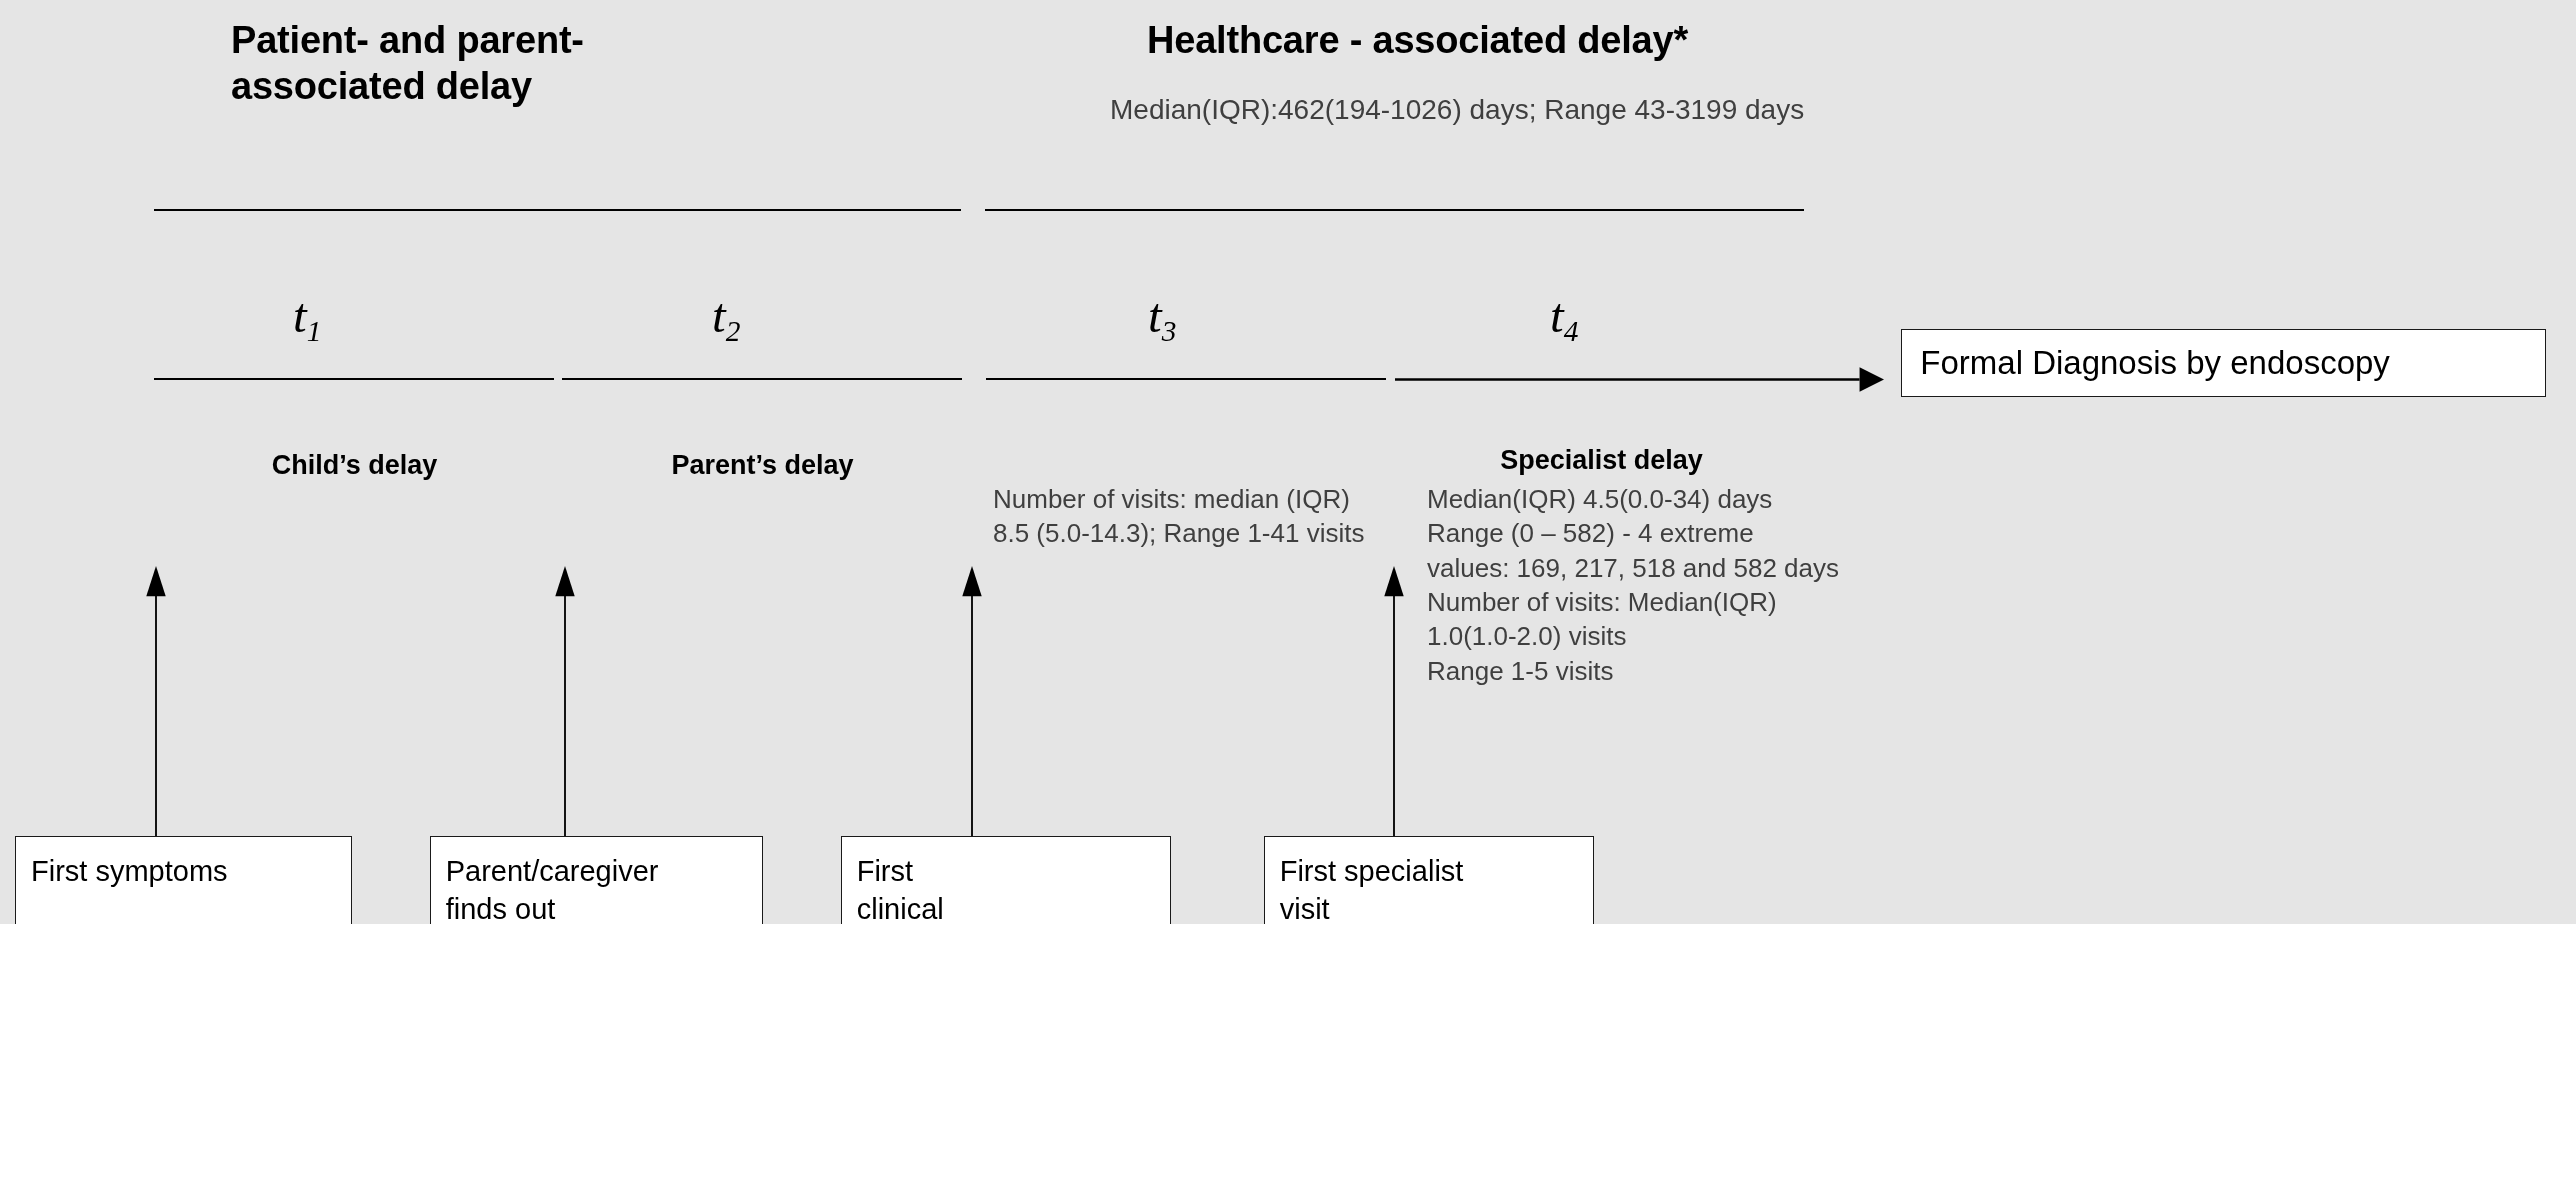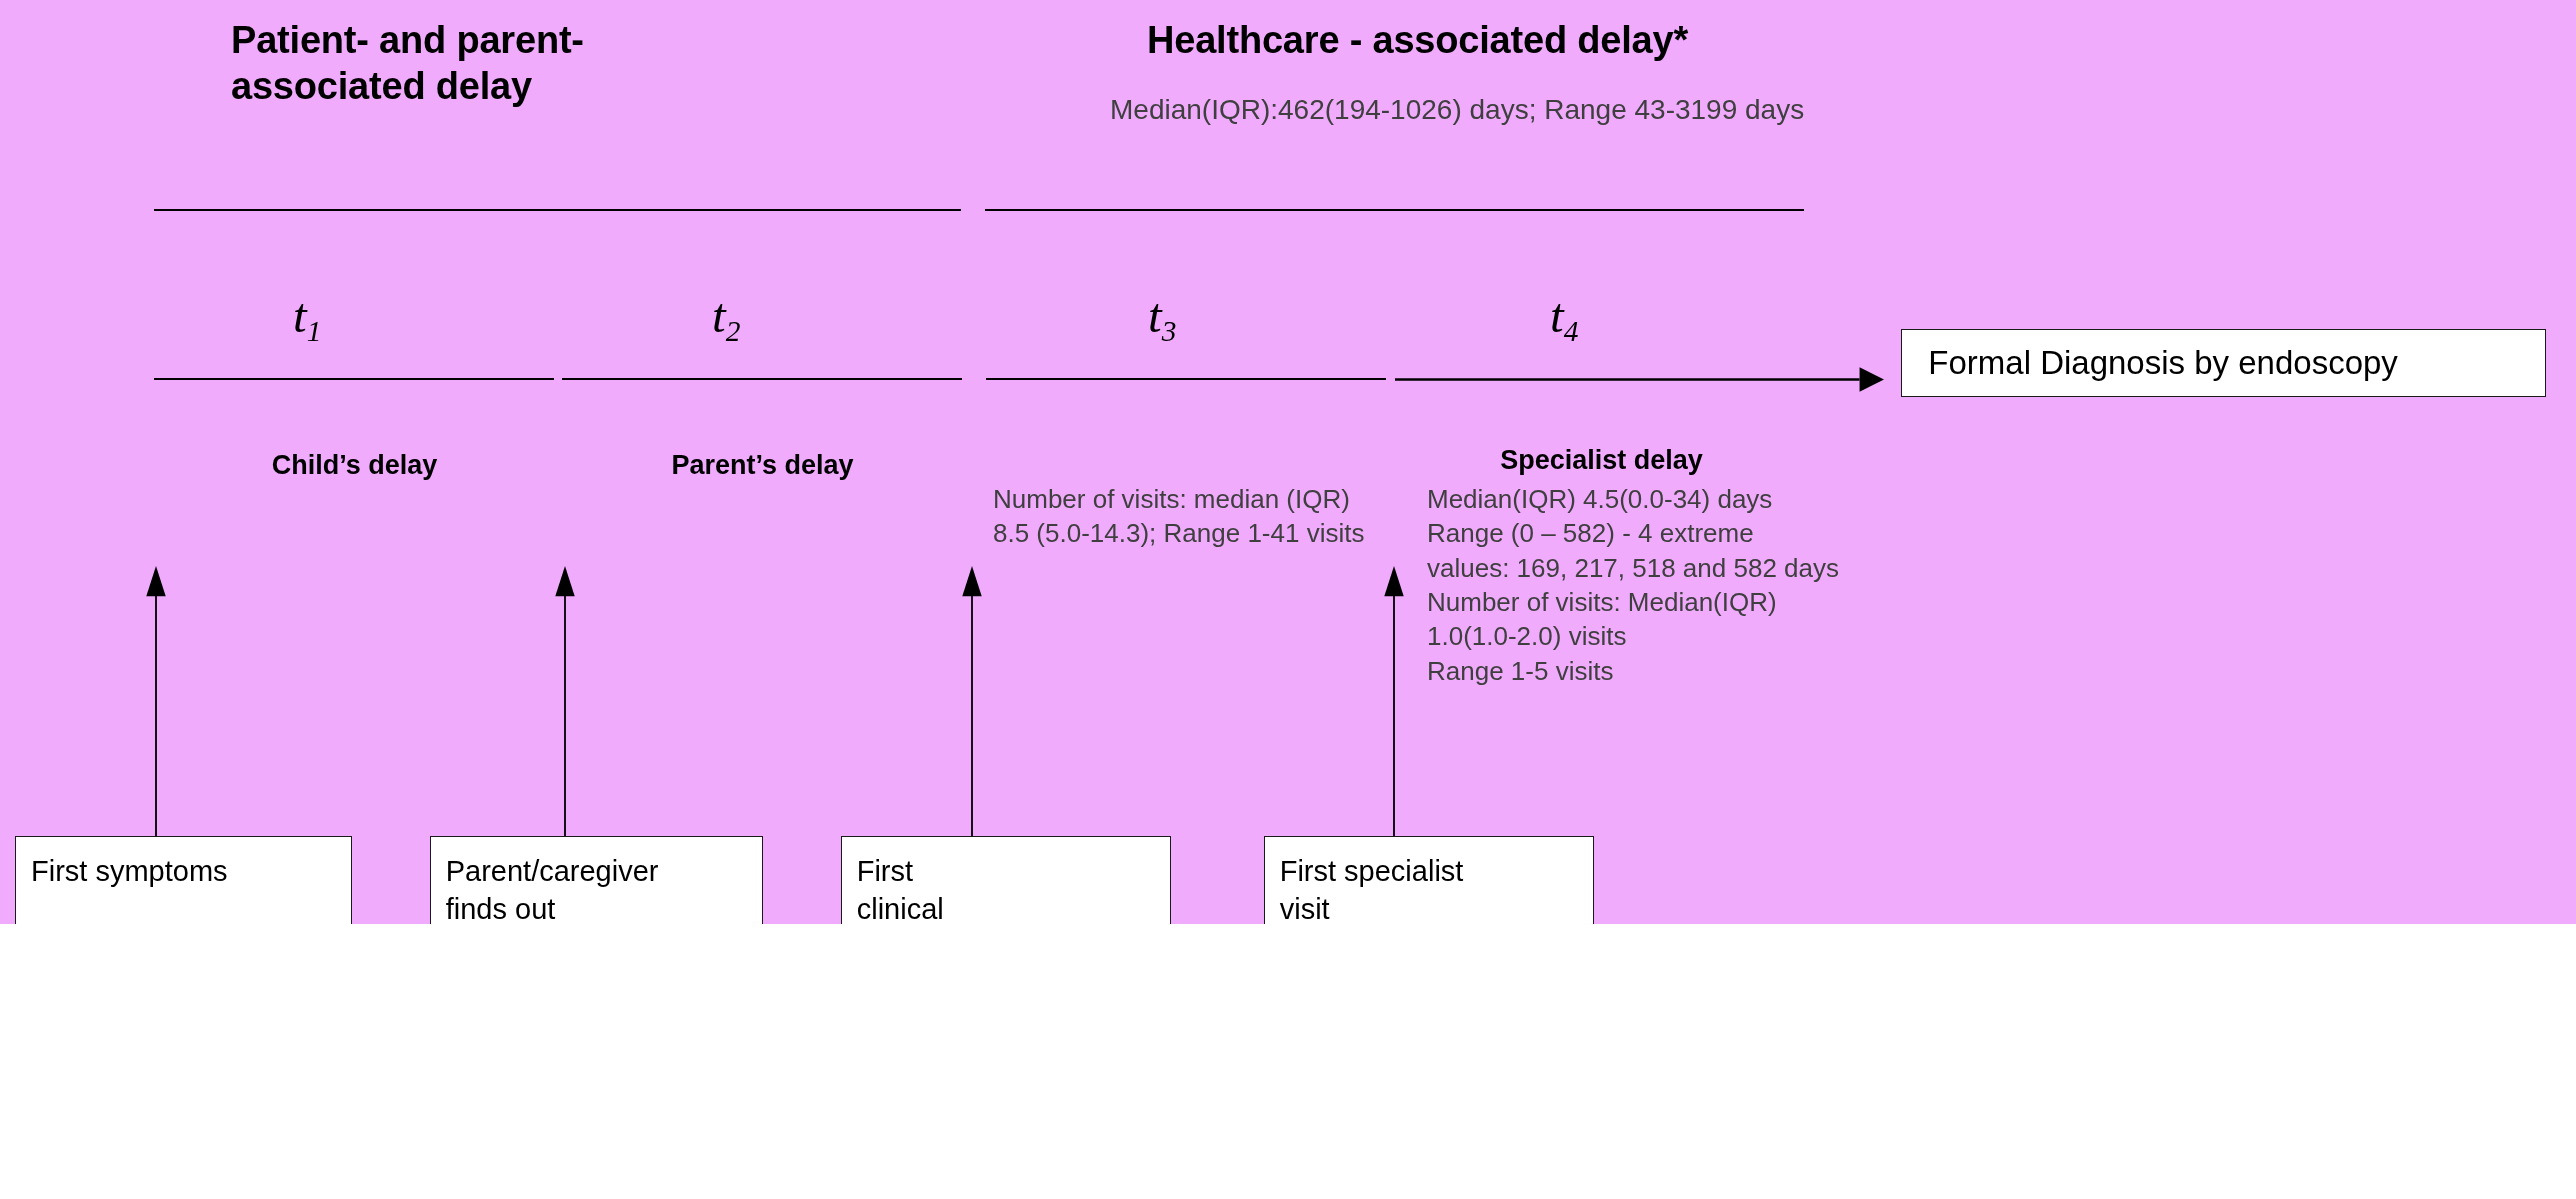--- a/index.html
+++ b/index.html
@@ -9,21 +9,21 @@
     background: #ffffff;
   }
   body {
     font-family: "Liberation Sans", sans-serif;
     color: #000000;
   }
   #canvas {
     position: relative;
     width: 2576px;
     height: 924px;
-    background: #f0abfc;
+    background: #e5e5e5;
     overflow: hidden;
   }
   .abs { position: absolute; }
 
   
   .phase-title {
     font-weight: bold;
     font-size: 38px;
     line-height: 1.22;
     color: #000;
@@ -202,19 +202,19 @@
     <div class="evbox-label">First
 clinical
 visit</div>
   </div>
 
   <div class="abs evbox" style="left:1264px; top:836px; width:330px; height:213px;">
     <div class="evbox-label">First specialist
 visit</div>
   </div>
 
-  <div class="abs diagbox" style="left:1901px; top:329px; width:645px; height:68px;padding-left:8px;">
+  <div class="abs diagbox" style="left:1901px; top:329px; width:645px; height:68px;">
     <div class="diagbox-label">Formal Diagnosis by endoscopy</div>
   </div>
 
 
 </div>
 
 
 </body></html>

